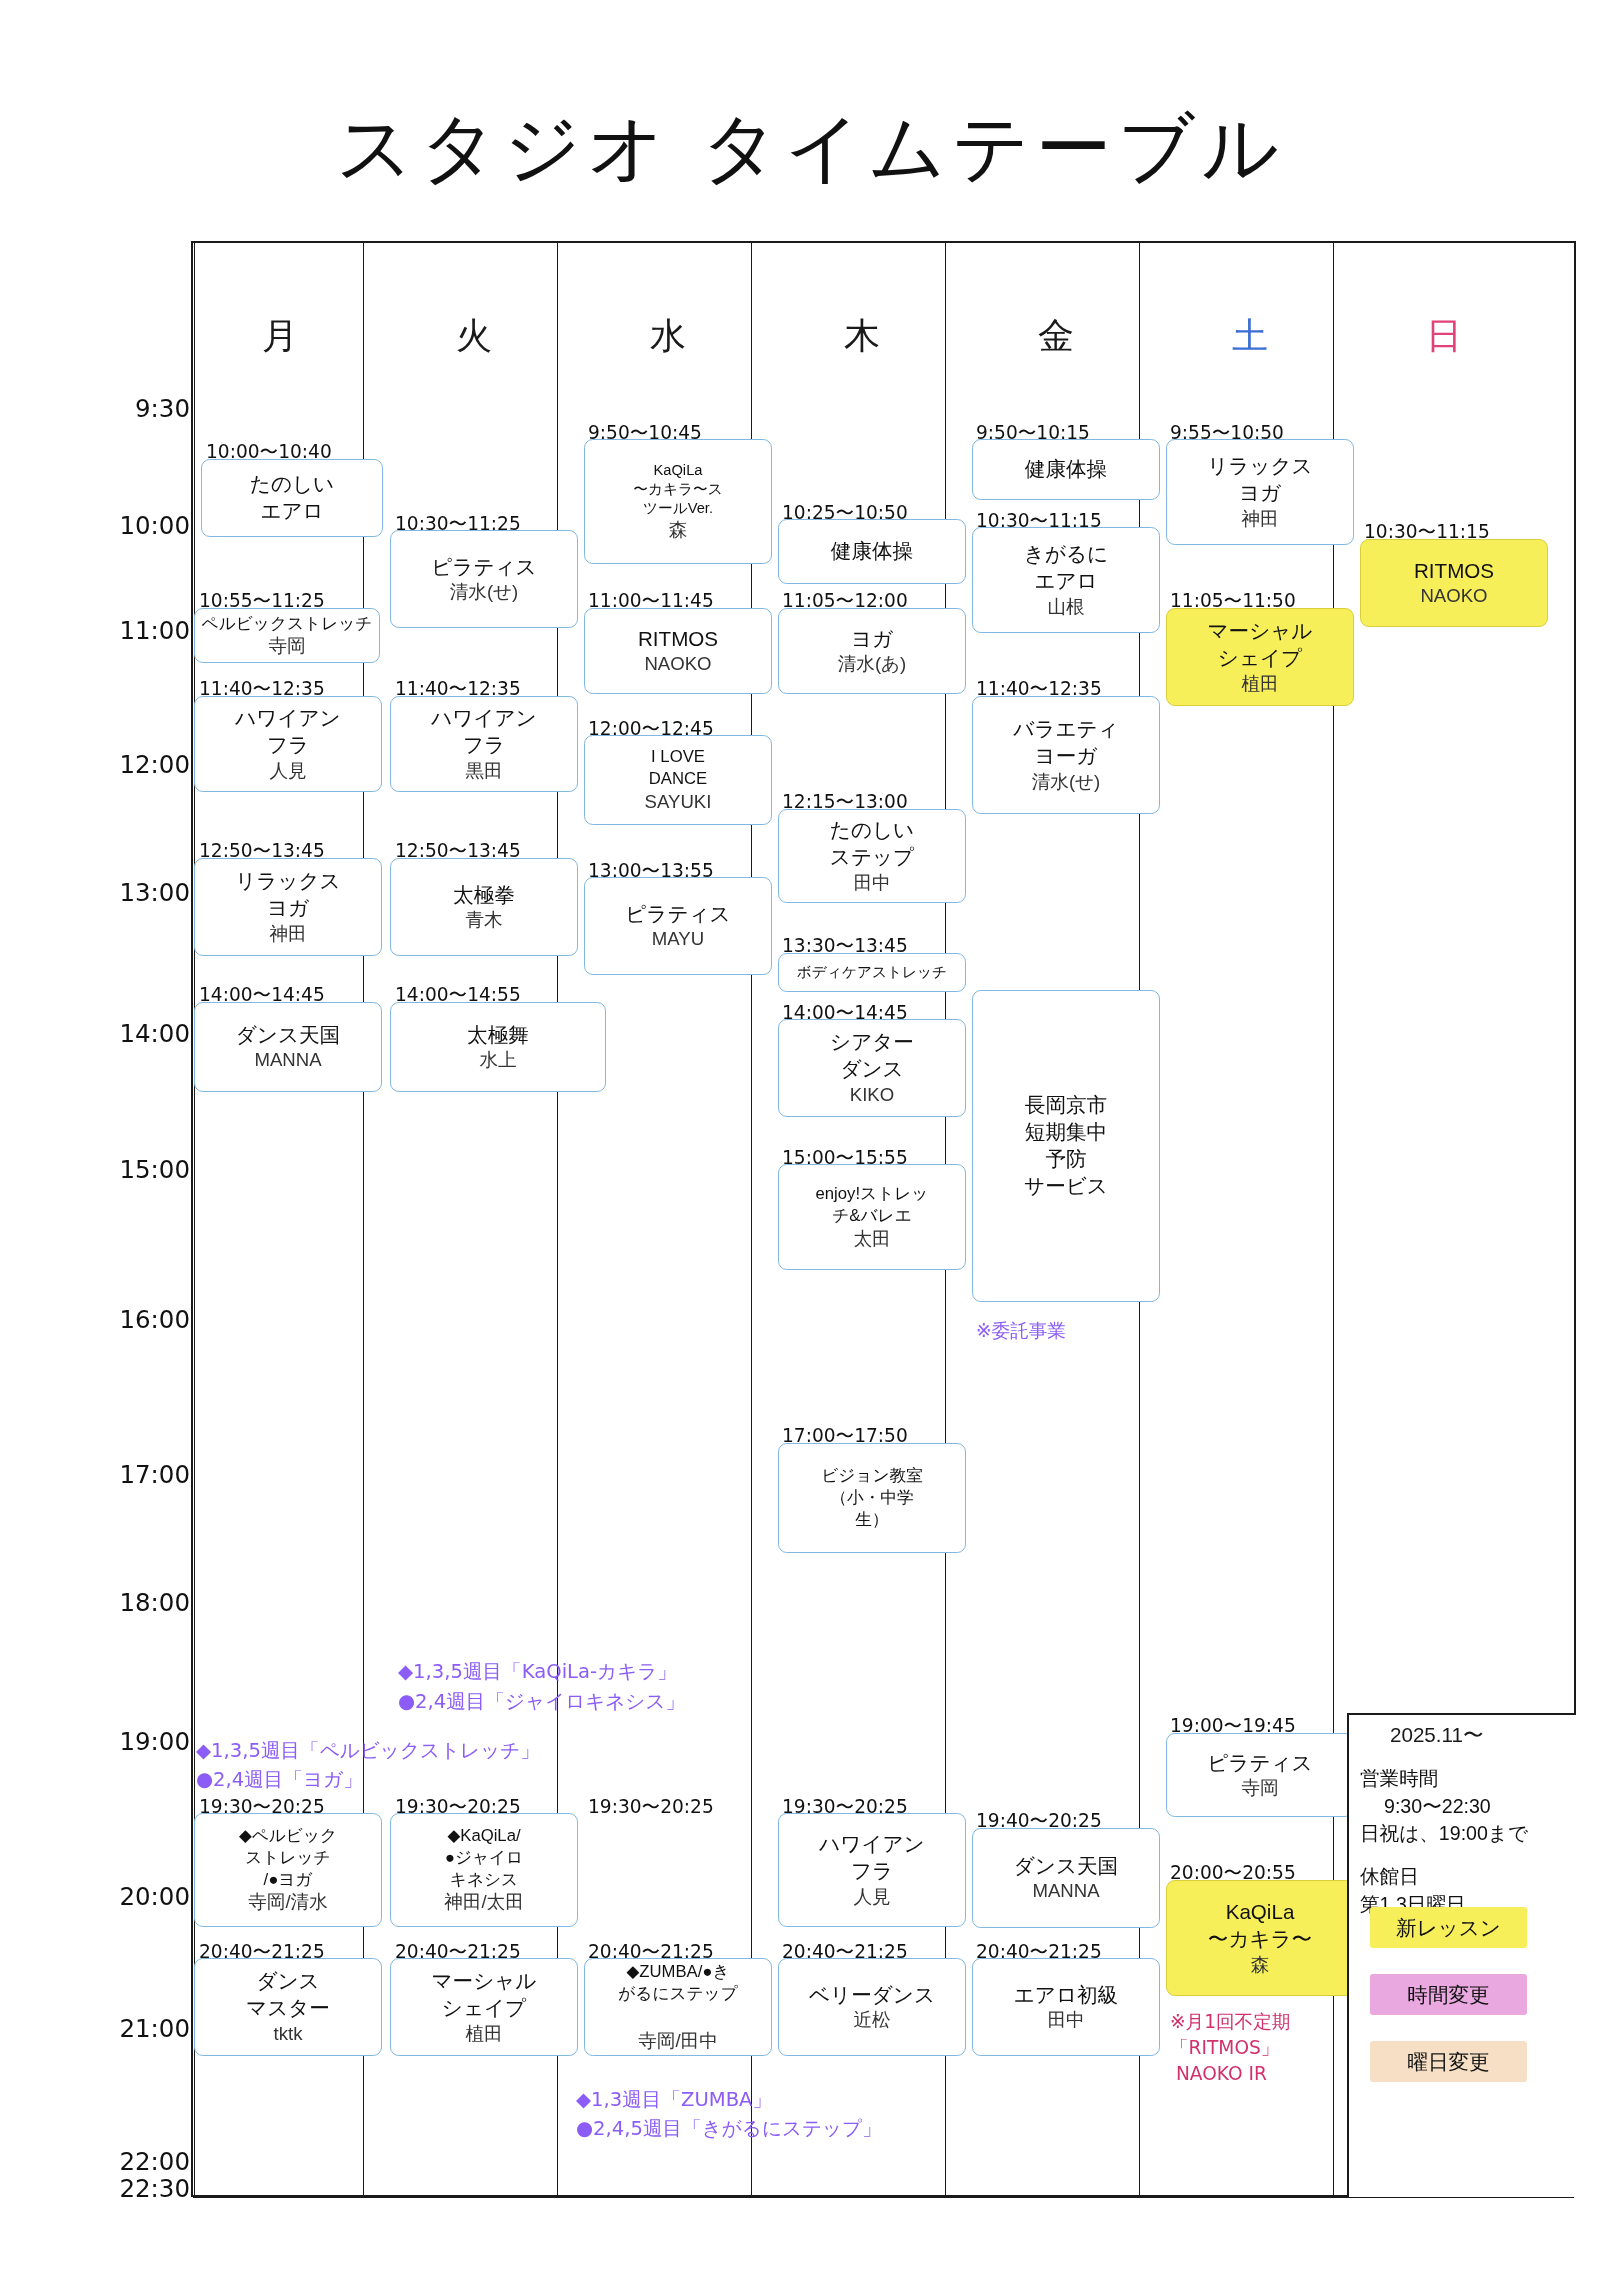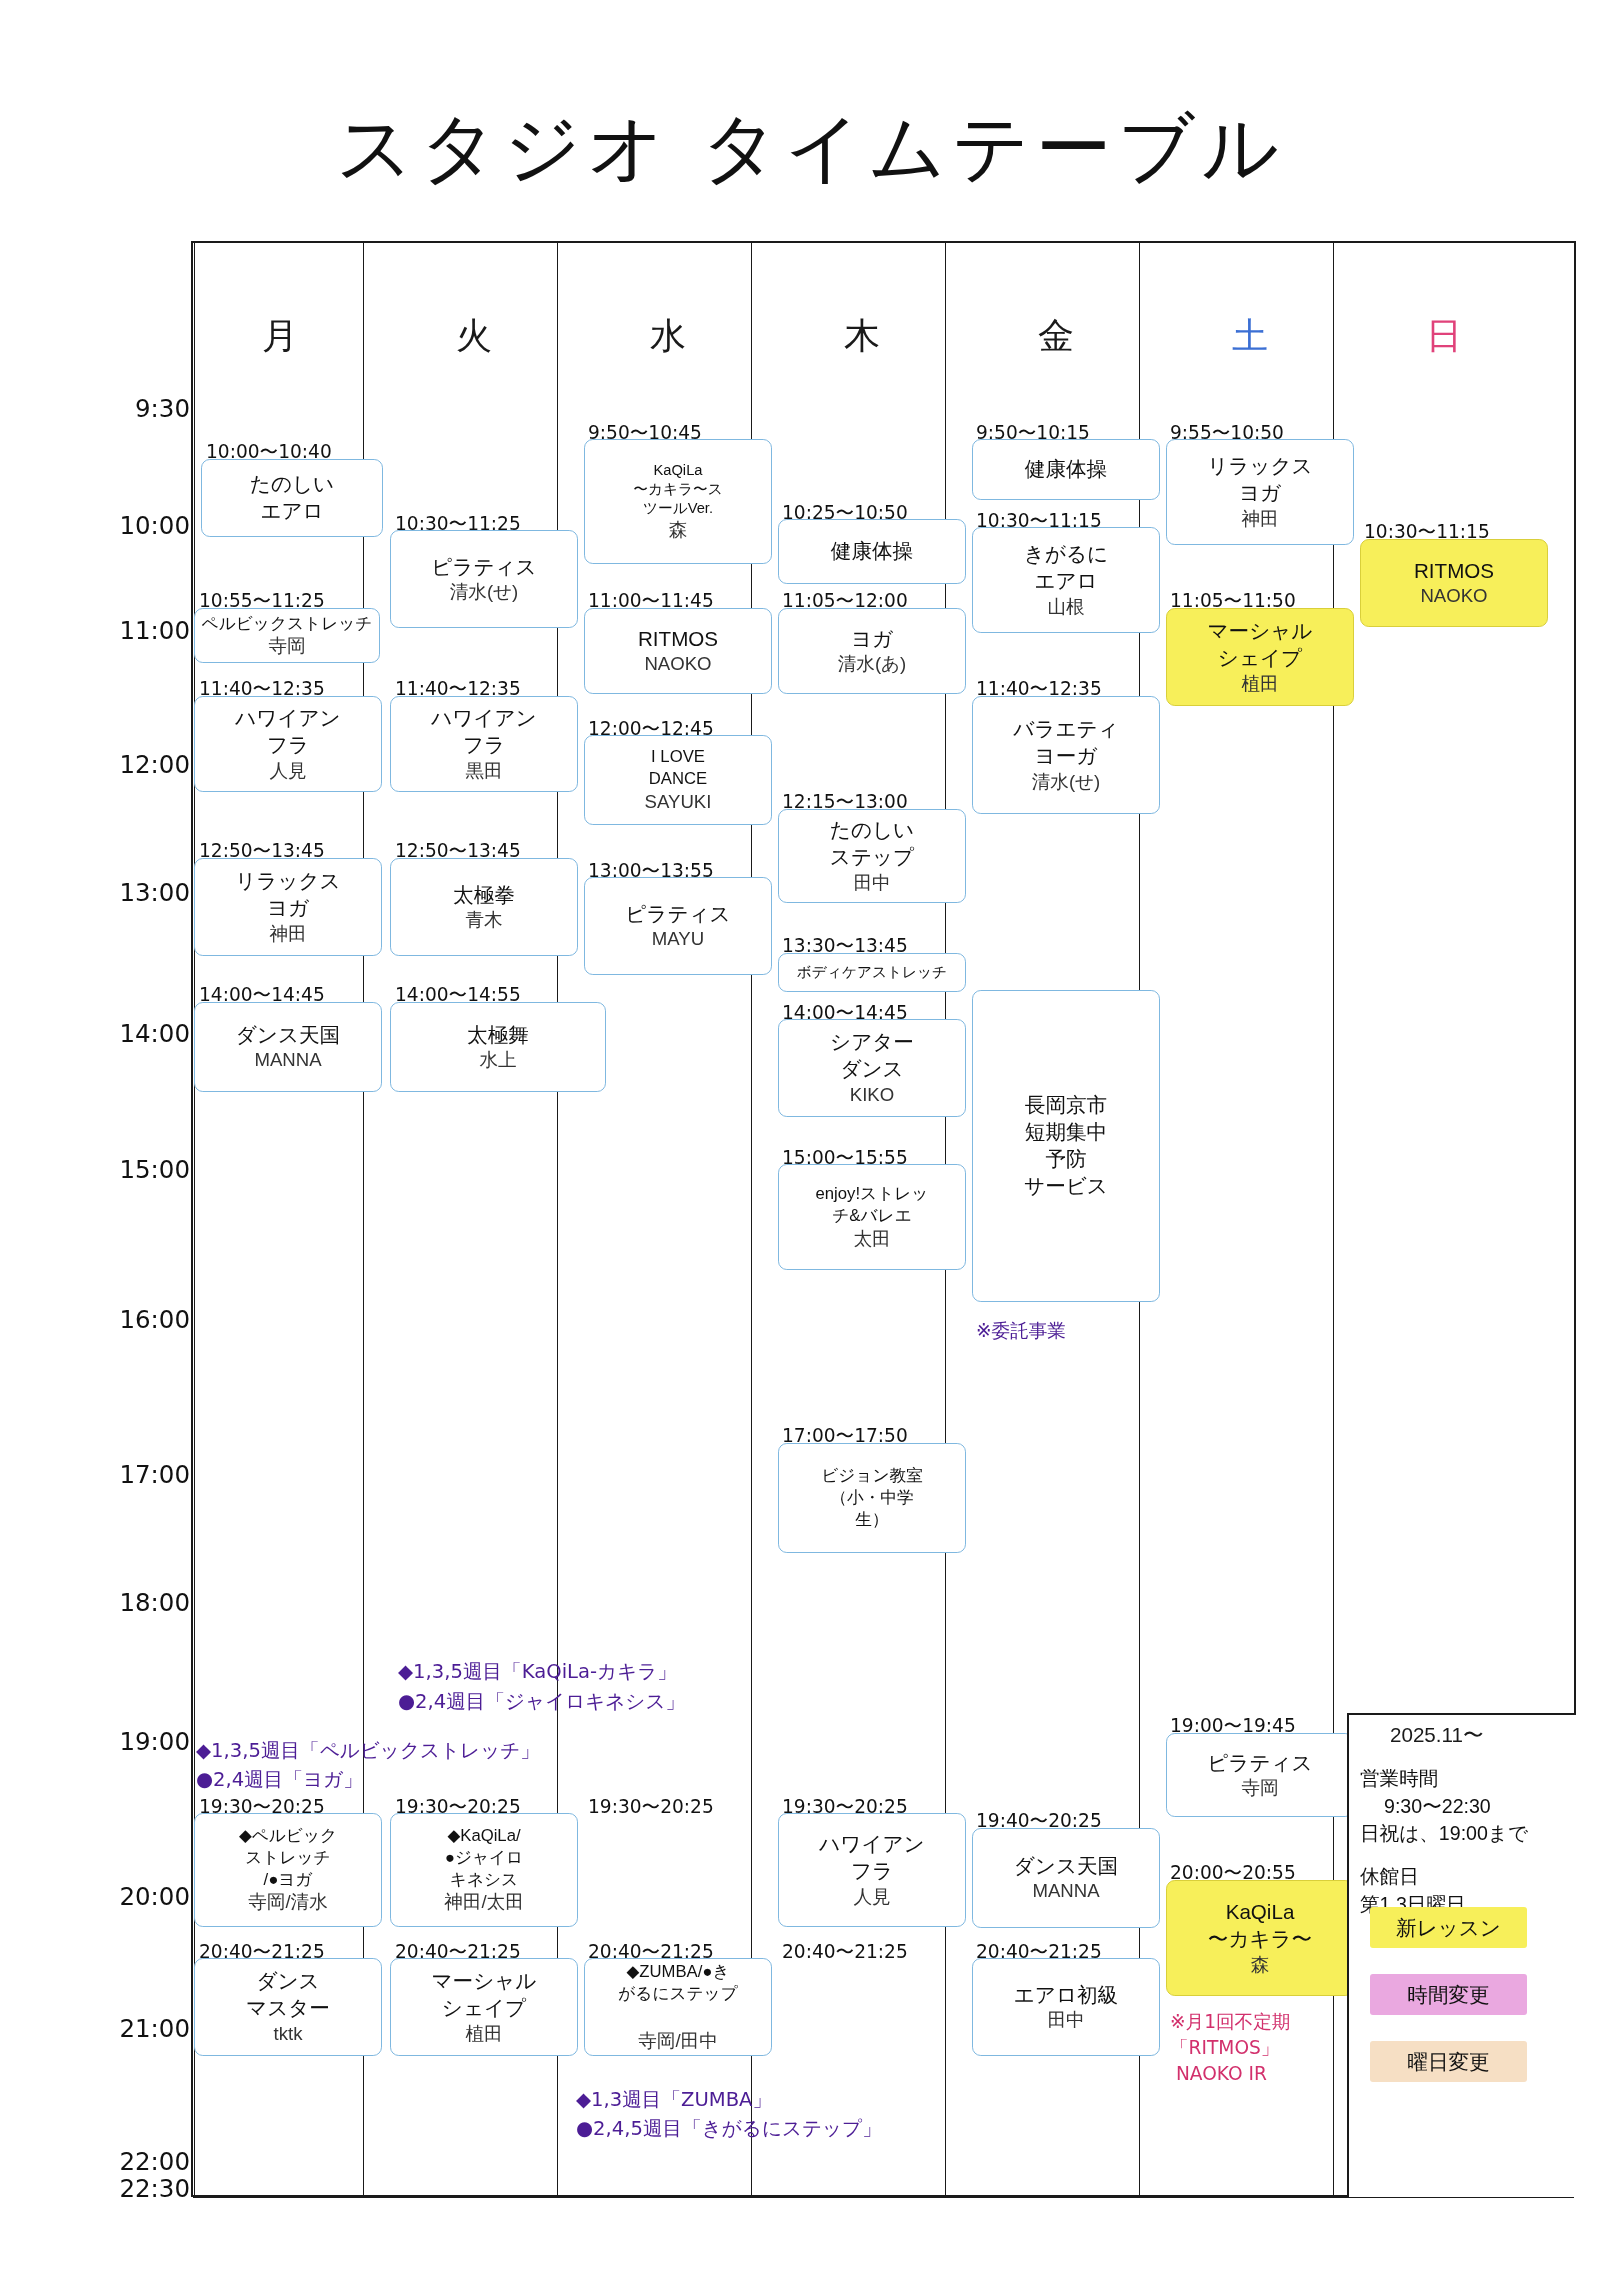--- a/index.html
+++ b/index.html
@@ -85,21 +85,21 @@
   }
   .block .t{display:block;}
   .block .n{display:block;font-size:18.6px;color:#333;}
   .block.small{font-size:16.7px;}
   .block.xsmall{font-size:14.7px;}
   .block.yellow{background:#f7ef5a;border-color:#d9cf3a;}
 
   .note{
     position:absolute;
     font-size:19.6px;
-    color:#4c1d95;
+    color:#8b5cf6;
     font-family:"DejaVu Sans",sans-serif;
     line-height:1.45;
     white-space:nowrap;
   }
 
   
   .infopanel{
     position:absolute;
     left:1347px;top:1713px;
     width:229px;height:484px;
@@ -292,20 +292,24 @@
   <div class="timelab" style="left:782px;top:1423px;">17:00〜17:50</div>
   <div class="block small" style="left:778px;top:1443px;width:188px;height:110px;">
     <span class="t">ビジョン教室<br>（小・中学<br>生）</span>
   </div>
   <div class="timelab" style="left:782px;top:1794px;">19:30〜20:25</div>
   <div class="block" style="left:778px;top:1813px;width:188px;height:114px;">
     <span class="t">ハワイアン<br>フラ</span>
     <span class="n">人見</span>
   </div>
   <div class="timelab" style="left:782px;top:1939px;">20:40〜21:25</div>
+  <div class="block" style="left:778px;top:1958px;width:188px;height:98px;">
+    <span class="t">ベリーダンス</span>
+    <span class="n">近松</span>
+  </div>
 
   <div class="timelab" style="left:976px;top:420px;">9:50〜10:15</div>
   <div class="block" style="left:972px;top:439px;width:188px;height:61px;">
     <span class="t">健康体操</span>
   </div>
   <div class="timelab" style="left:976px;top:508px;">10:30〜11:15</div>
   <div class="block" style="left:972px;top:527px;width:188px;height:106px;">
     <span class="t">きがるに<br>エアロ</span>
     <span class="n">山根</span>
   </div>

